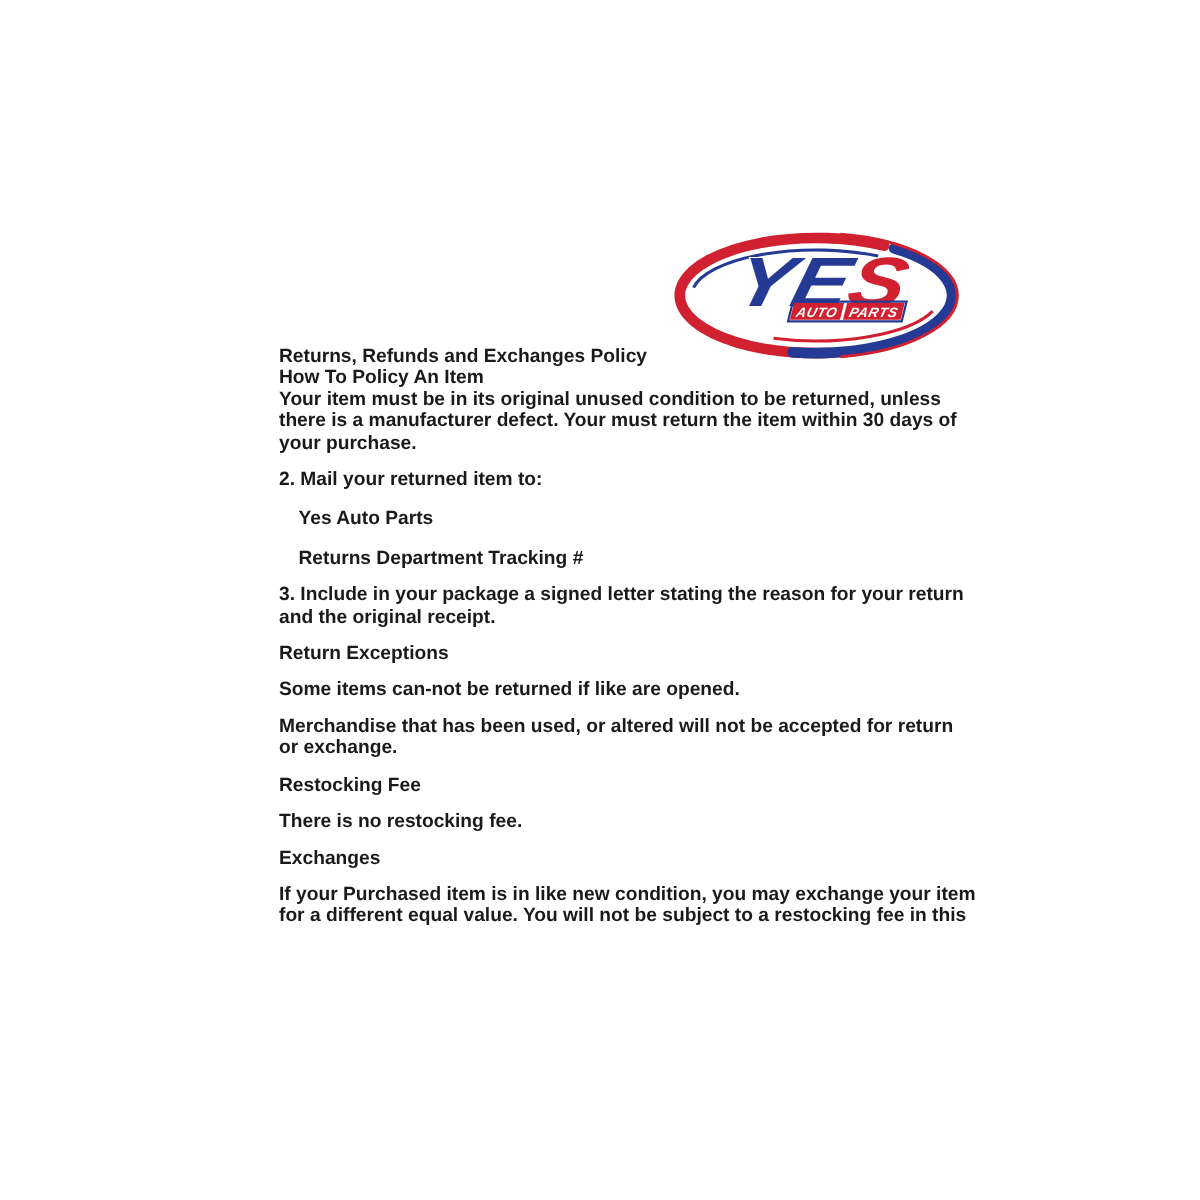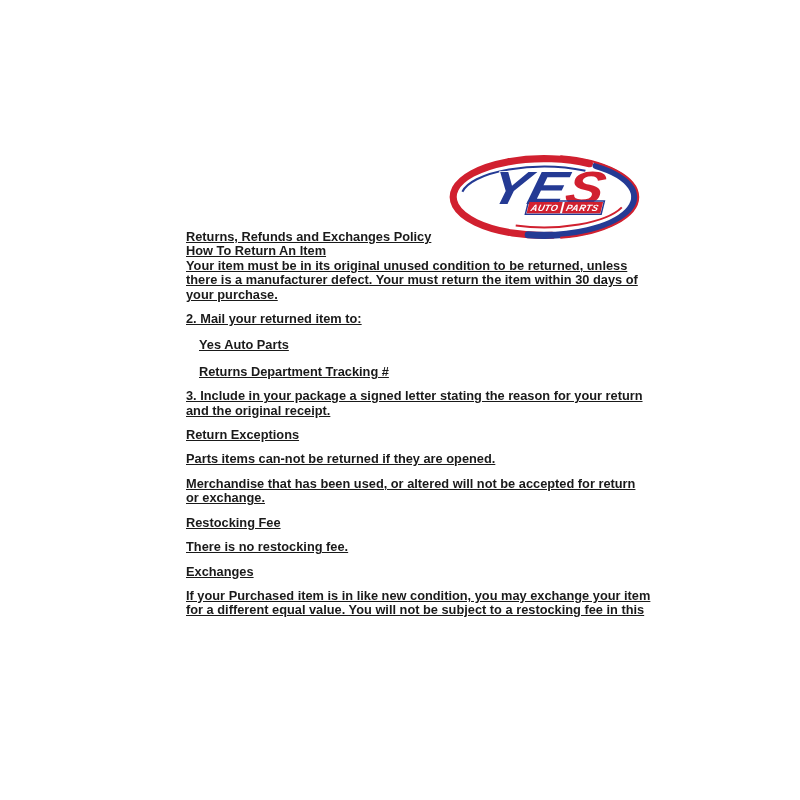--- a/index.html
+++ b/index.html
@@ -43,21 +43,21 @@
     position: absolute;
     left: 186px; top: 230px;
     width: 460px;
     color: #1a1a1a;
     font-size: 12.8px;
     line-height: 14.4px;
     font-weight: bold;
   }
   .doc .block { margin: 0; }
   .doc .block.spaced { margin-top: 10px; }
-  .doc .line { white-space: nowrap; text-decoration: underline; }
+  .doc .line { white-space: nowrap; }
   .doc .line.indent { padding-left: 13px; margin-top: 12px; }
 </style>
 </head>
 <body>
 
 <div class="logo-wrap">
   <svg viewBox="0 0 194 90">
 
     <path d="M 142,12.1 A 90,38 0 1 0 104.8,82.9" class="c-red-stroke" stroke-width="7" stroke-linecap="round"></path>
 
@@ -81,41 +81,41 @@
       <text x="133" y="59" class="logo-bar-text" textLength="32" lengthAdjust="spacingAndGlyphs">PARTS</text>
     </g>
   </svg>
 </div>
 
 <div class="doc" style="color: rgb(26, 26, 26);">
     <div class="block">
       <div class="line">Returns, Refunds and Exchanges Policy</div>
     </div>
     <div class="block">
-      <div class="line">How To Return An Item</div>
+      <div class="line">How To Policy An Item</div>
     </div>
     <div class="block">
       <div class="line">Your item must be in its original unused condition to be returned, unless</div>
       <div class="line">there is a manufacturer defect. Your must return the item within 30 days of</div>
       <div class="line">your purchase.</div>
     </div>
     <div class="block spaced">
       <div class="line">2. Mail your returned item to:</div>
       <div class="line indent">Yes Auto Parts</div>
       <div class="line indent">Returns Department Tracking #</div>
     </div>
     <div class="block spaced">
       <div class="line">3. Include in your package a signed letter stating the reason for your return</div>
       <div class="line">and the original receipt.</div>
     </div>
     <div class="block spaced">
       <div class="line">Return Exceptions</div>
     </div>
     <div class="block spaced">
-      <div class="line">Parts items can-not be returned if they are opened.</div>
+      <div class="line">Some items can-not be returned if like are opened.</div>
     </div>
     <div class="block spaced">
       <div class="line">Merchandise that has been used, or altered will not be accepted for return</div>
       <div class="line">or exchange.</div>
     </div>
     <div class="block spaced">
       <div class="line">Restocking Fee</div>
     </div>
     <div class="block spaced">
       <div class="line">There is no restocking fee.</div>

